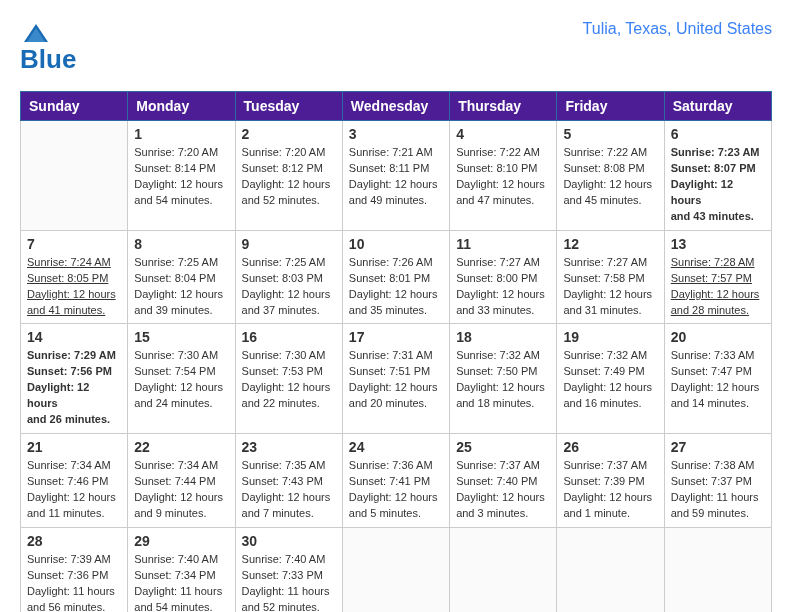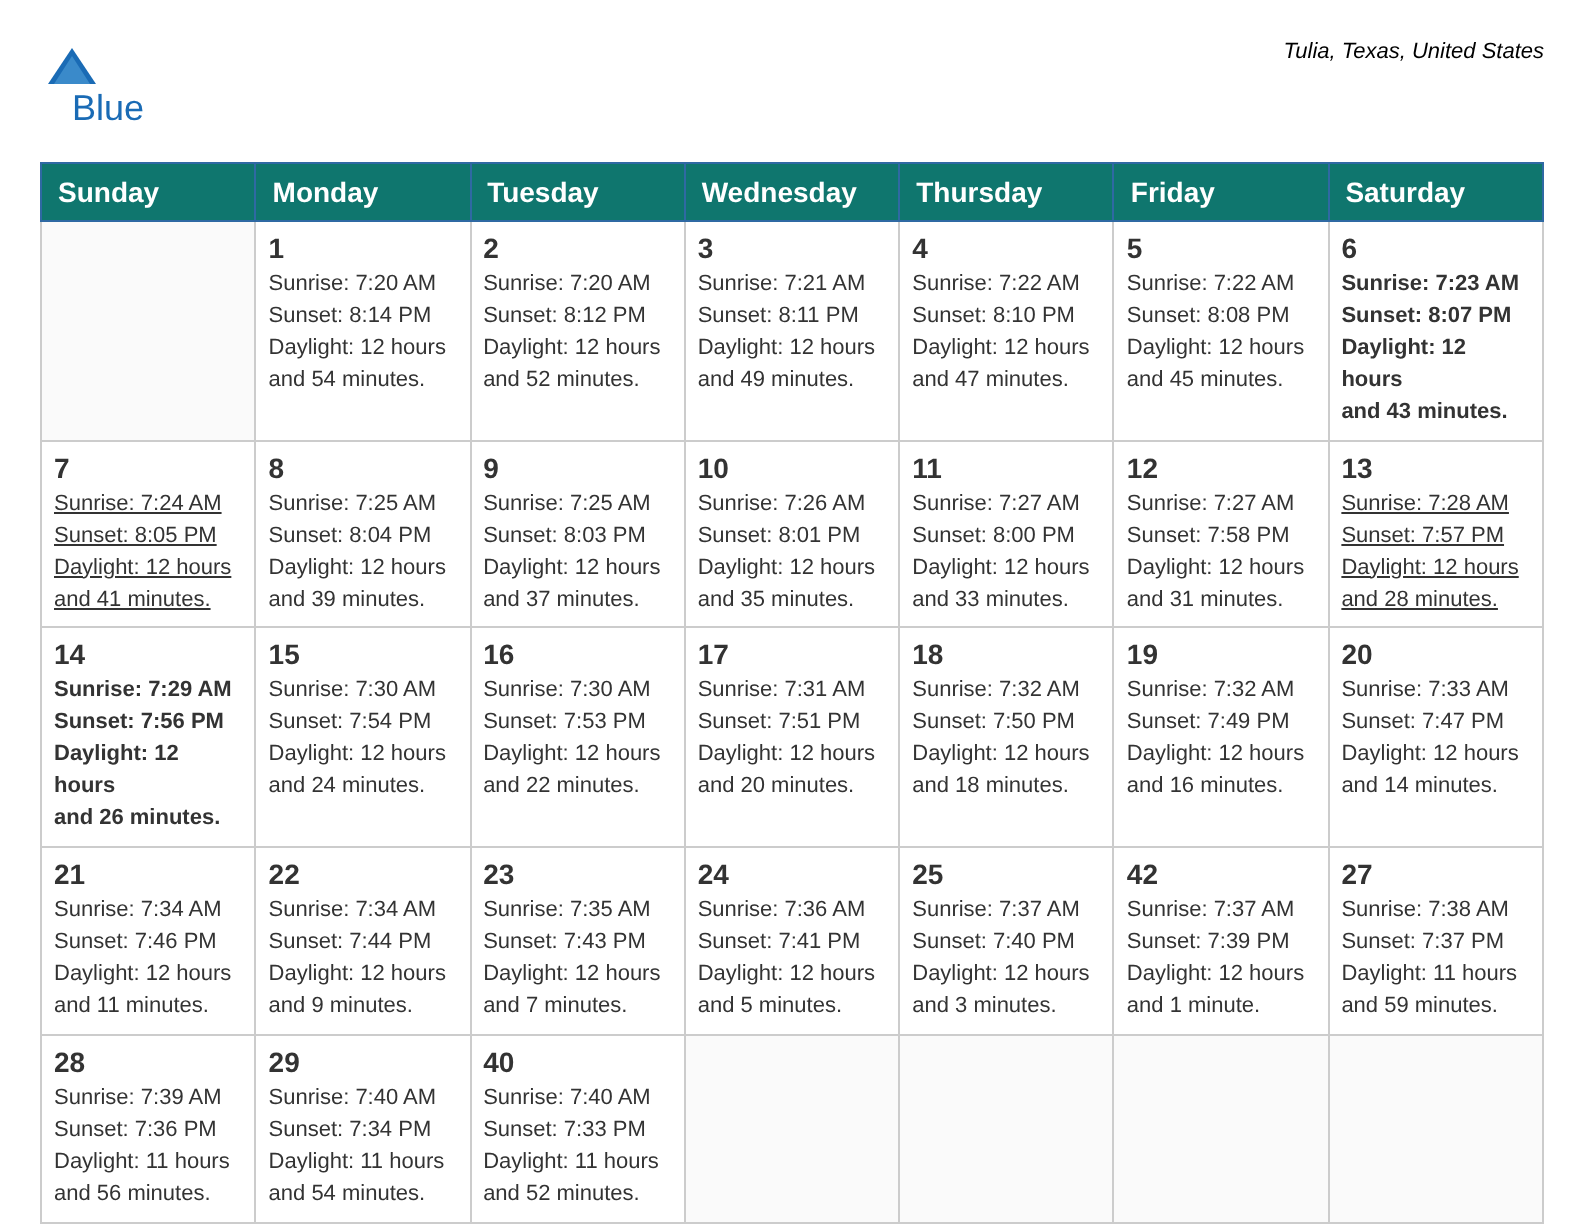--- a/index.html
+++ b/index.html
@@ -29,31 +29,30 @@
     }
     .title-block {
       text-align: right;
     }
     .month-title {
       font-size: 36px;
       font-weight: bold;
       color: #333;
     }
     .location {
-      font-size: 11px;
-      color: #000000;
-      font-style: italic;
+      font-size: 16px;
+      color: #3b82f6;
     }
     .calendar {
       width: 100%;
       border-collapse: collapse;
       border: 1px solid #ccc;
     }
     .calendar th {
-      background-color: #0f766e;
+      background-color: #4c1d95;
       color: #fff;
       text-align: left;
       padding: 6px 8px;
       font-size: 14px;
       border: 1px solid #2f69a3;
     }
     .calendar td {
       vertical-align: top;
       border: 1px solid #ccc;
       padding: 5px 6px;
@@ -82,21 +81,21 @@
 
 <div class="header">
   <div class="logo">
     <div>
       <div style="display:flex;align-items:center;">
         <svg class="logo-icon" viewBox="0 0 28 28">
           <polygon points="14,4 26,22 2,22" fill="#1a6bb5"></polygon>
           <polygon points="14,8 23,22 5,22" fill="#5aaae0" opacity="0.5"></polygon>
         </svg>
       </div>
-      <div class="logo-blue" style="font-size:18px;font-weight:normal;margin-top:-4px;margin-left:16px;">Blue</div>
+      <div class="logo-blue" style="font-size:26px;font-weight:bold;margin-top:-4px;">Blue</div>
     </div>
   </div>
   <div class="title-block">
     <div class="location">Tulia, Texas, United States</div>
   </div>
 </div>
 
 <table class="calendar">
   <thead>
     <tr>
@@ -287,21 +286,21 @@
 and 5 minutes.</div>
         </td>
         <td>
           <div class="day-number">25</div>
           <div class="day-info" style="white-space: pre-line;">Sunrise: 7:37 AM
 Sunset: 7:40 PM
 Daylight: 12 hours
 and 3 minutes.</div>
         </td>
         <td>
-          <div class="day-number">42</div>
+          <div class="day-number">26</div>
           <div class="day-info" style="white-space: pre-line;">Sunrise: 7:37 AM
 Sunset: 7:39 PM
 Daylight: 12 hours
 and 1 minute.</div>
         </td>
         <td>
           <div class="day-number">27</div>
           <div class="day-info" style="white-space: pre-line;">Sunrise: 7:38 AM
 Sunset: 7:37 PM
 Daylight: 11 hours
@@ -317,21 +316,21 @@
 and 56 minutes.</div>
         </td>
         <td>
           <div class="day-number">29</div>
           <div class="day-info" style="white-space: pre-line;">Sunrise: 7:40 AM
 Sunset: 7:34 PM
 Daylight: 11 hours
 and 54 minutes.</div>
         </td>
         <td>
-          <div class="day-number">40</div>
+          <div class="day-number">30</div>
           <div class="day-info" style="white-space: pre-line;">Sunrise: 7:40 AM
 Sunset: 7:33 PM
 Daylight: 11 hours
 and 52 minutes.</div>
         </td>
         <td class="empty-cell"></td>
         <td class="empty-cell"></td>
         <td class="empty-cell"></td>
         <td class="empty-cell"></td>
       </tr>

